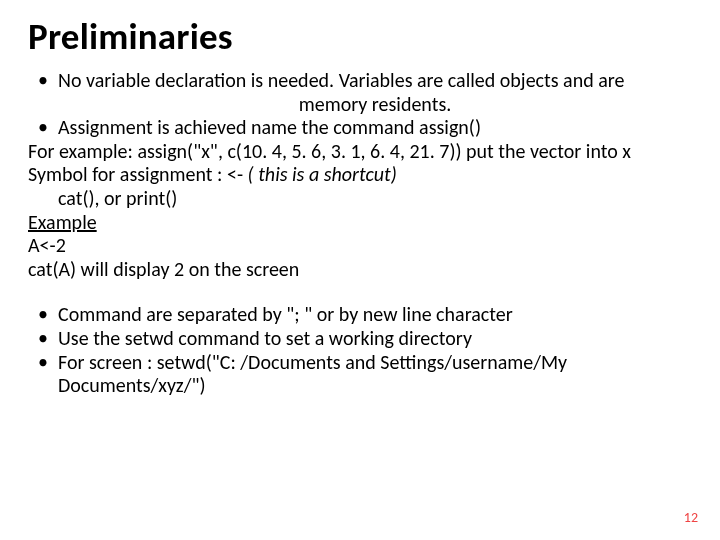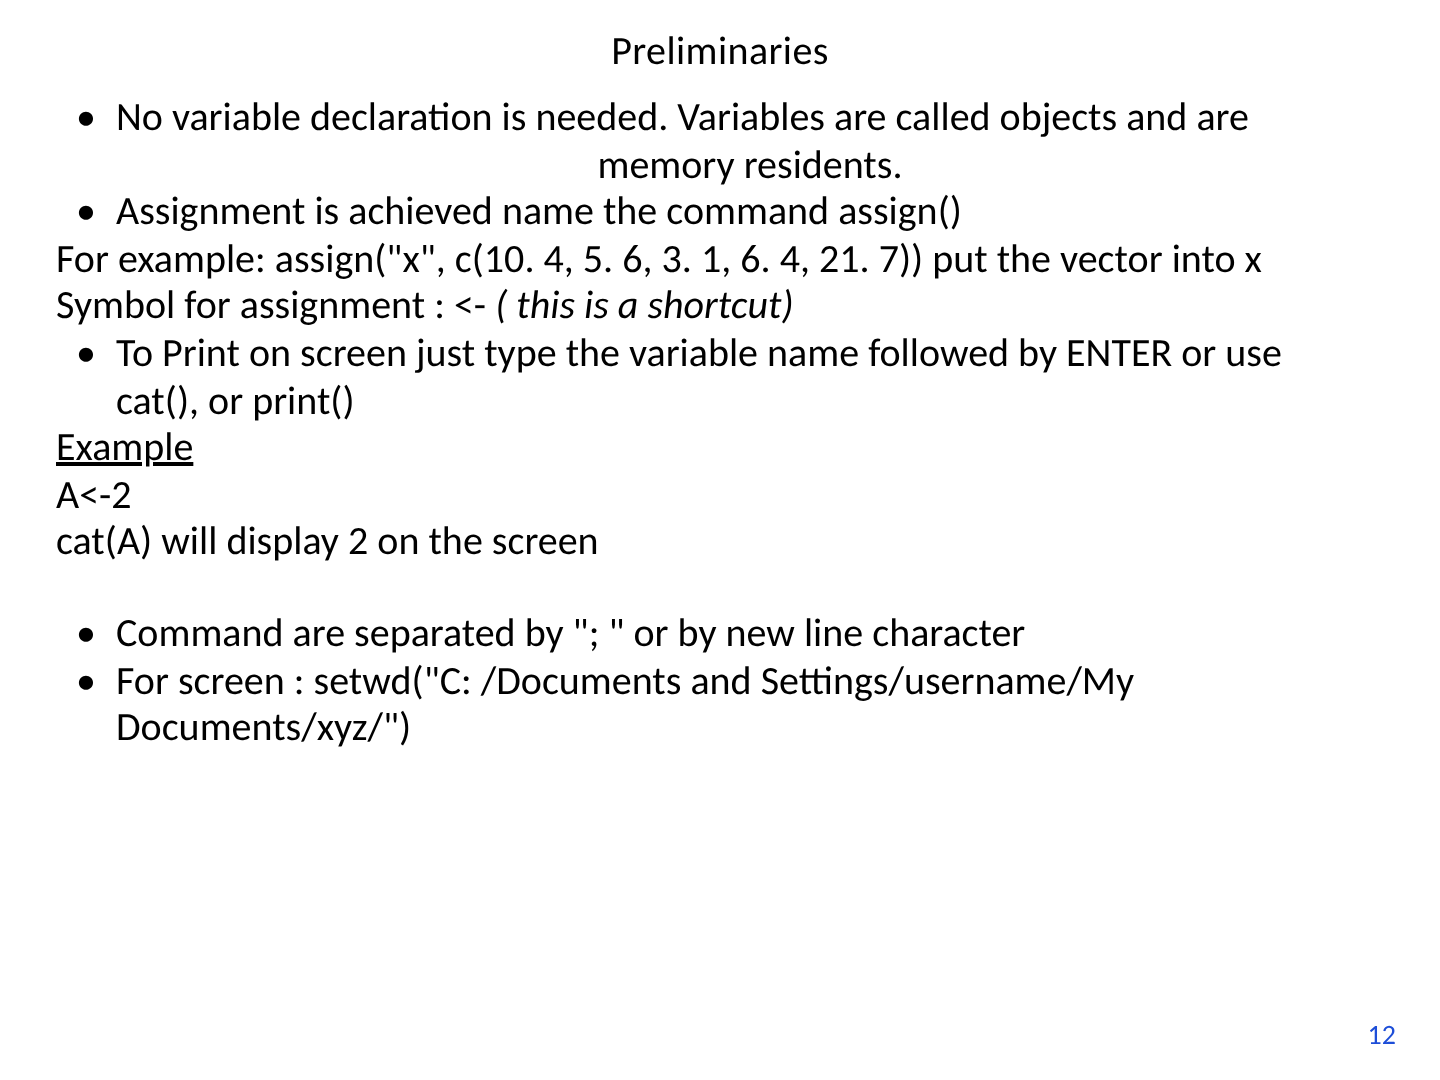--- a/index.html
+++ b/index.html
@@ -13,23 +13,23 @@
     box-sizing: border-box;
   }
   .slide {
     width: 720px;
     height: 540px;
     position: relative;
     padding: 14px 28px 0 28px;
     box-sizing: border-box;
   }
   h1.title {
-    text-align: center;
-    font-size: 20px;
-    font-weight: 400;
+    text-align: left;
+    font-size: 37px;
+    font-weight: 700;
     margin: 0 0 10px 0;
     letter-spacing: 0.2px;
   }
   .body {
     font-size: 20px;
     line-height: 1.18;
   }
   .body p {
     margin: 0;
   }
@@ -45,21 +45,21 @@
   }
   .bold { font-weight: 400; }
   .italic { font-style: italic; }
   .uline { text-decoration: underline; }
   .spacer { height: 22px; }
   .pagenum {
     position: absolute;
     right: 22px;
     bottom: 14px;
     font-size: 14px;
-    color: #1d4ed8;
+    color: #ef4444;
   }
 </style>
 </head>
 <body>
 
 <div class="slide" data-name="slide">
   <h1 class="title" data-name="slide-title">Preliminaries</h1>
 
   <div class="body" data-name="slide-body">
 
@@ -74,37 +74,37 @@
     <p class="bullet" data-name="bullet-item">
       <span data-name="bullet-text">Assignment is achieved name the command </span><span class="bold" data-name="bold-text">assign()</span>
     </p>
 
     <p data-name="body-line">For example: assign("x", c(10. 4, 5. 6, 3. 1, 6. 4, 21. 7)) put the vector into x</p>
 
     <p data-name="body-line">
       <span data-name="plain-text">Symbol for assignment : </span><span class="bold" data-name="bold-text">&lt;-</span><span class="italic" data-name="italic-text"> ( this is a shortcut)</span>
     </p>
 
-    <p class="bullet" data-name="bullet-item">
-      <span data-name="bullet-text">To Print on screen just type the variable name followed by ENTER or use</span>
-    </p>
     <p style="padding-left:30px;" data-name="bullet-continuation">
       <span class="bold" data-name="bold-text">cat(), or print()</span>
     </p>
 
     <p data-name="body-line">
       <span class="uline" data-name="underline-text">Example</span>
     </p>
     <p data-name="body-line">A&lt;-2</p>
     <p data-name="body-line">cat(A) will display 2 on the screen</p>
 
     <div class="spacer" data-name="spacer"></div>
 
     <p class="bullet" data-name="bullet-item">
       <span data-name="bullet-text">Command are separated by "; " or by new line character</span>
+    </p>
+    <p class="bullet" data-name="bullet-item">
+      <span data-name="bullet-text">Use the </span><span class="bold" data-name="bold-text">setwd</span><span data-name="bullet-text"> command to set a working directory</span>
     </p>
     <p class="bullet" data-name="bullet-item">
       <span data-name="bullet-text">For screen : </span><span class="bold" data-name="bold-text">setwd(</span><span class="bold" data-name="bold-text">"C: /Documents and Settings/username/My</span>
     </p>
     <p style="padding-left:30px;" data-name="bullet-continuation">
       <span class="bold" data-name="bold-text">Documents/xyz/")</span>
     </p>
 
   </div>
 

